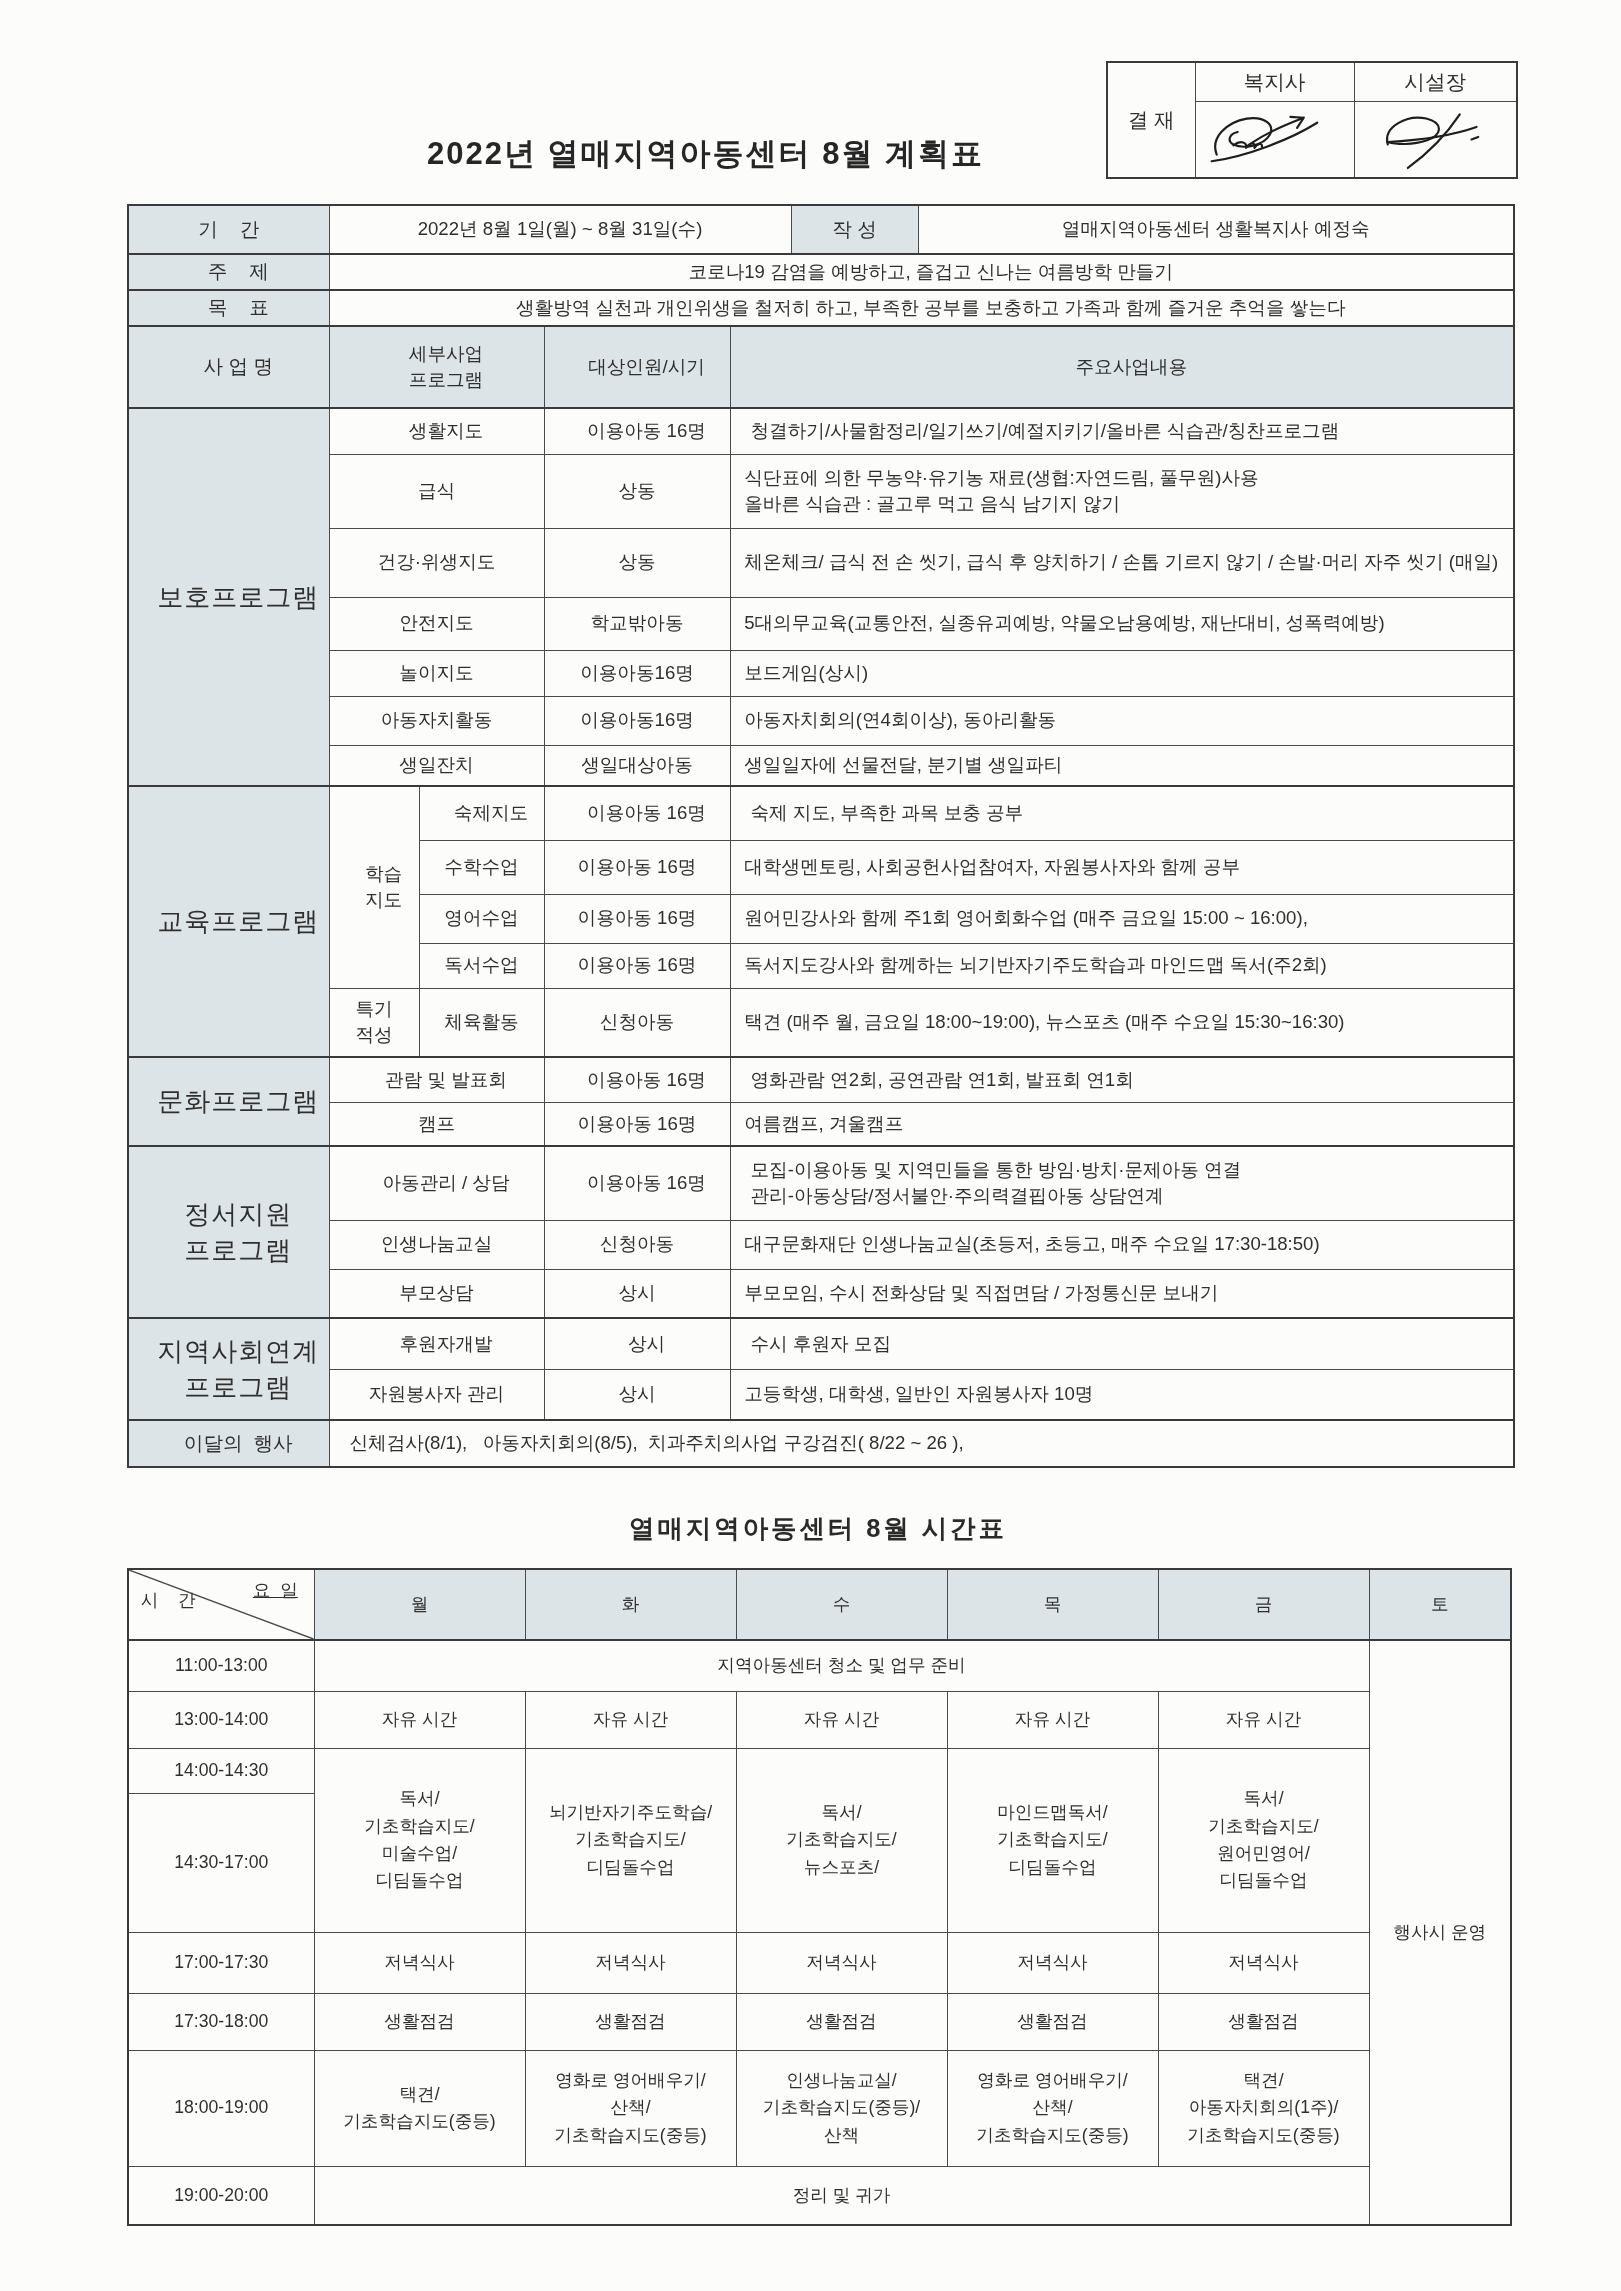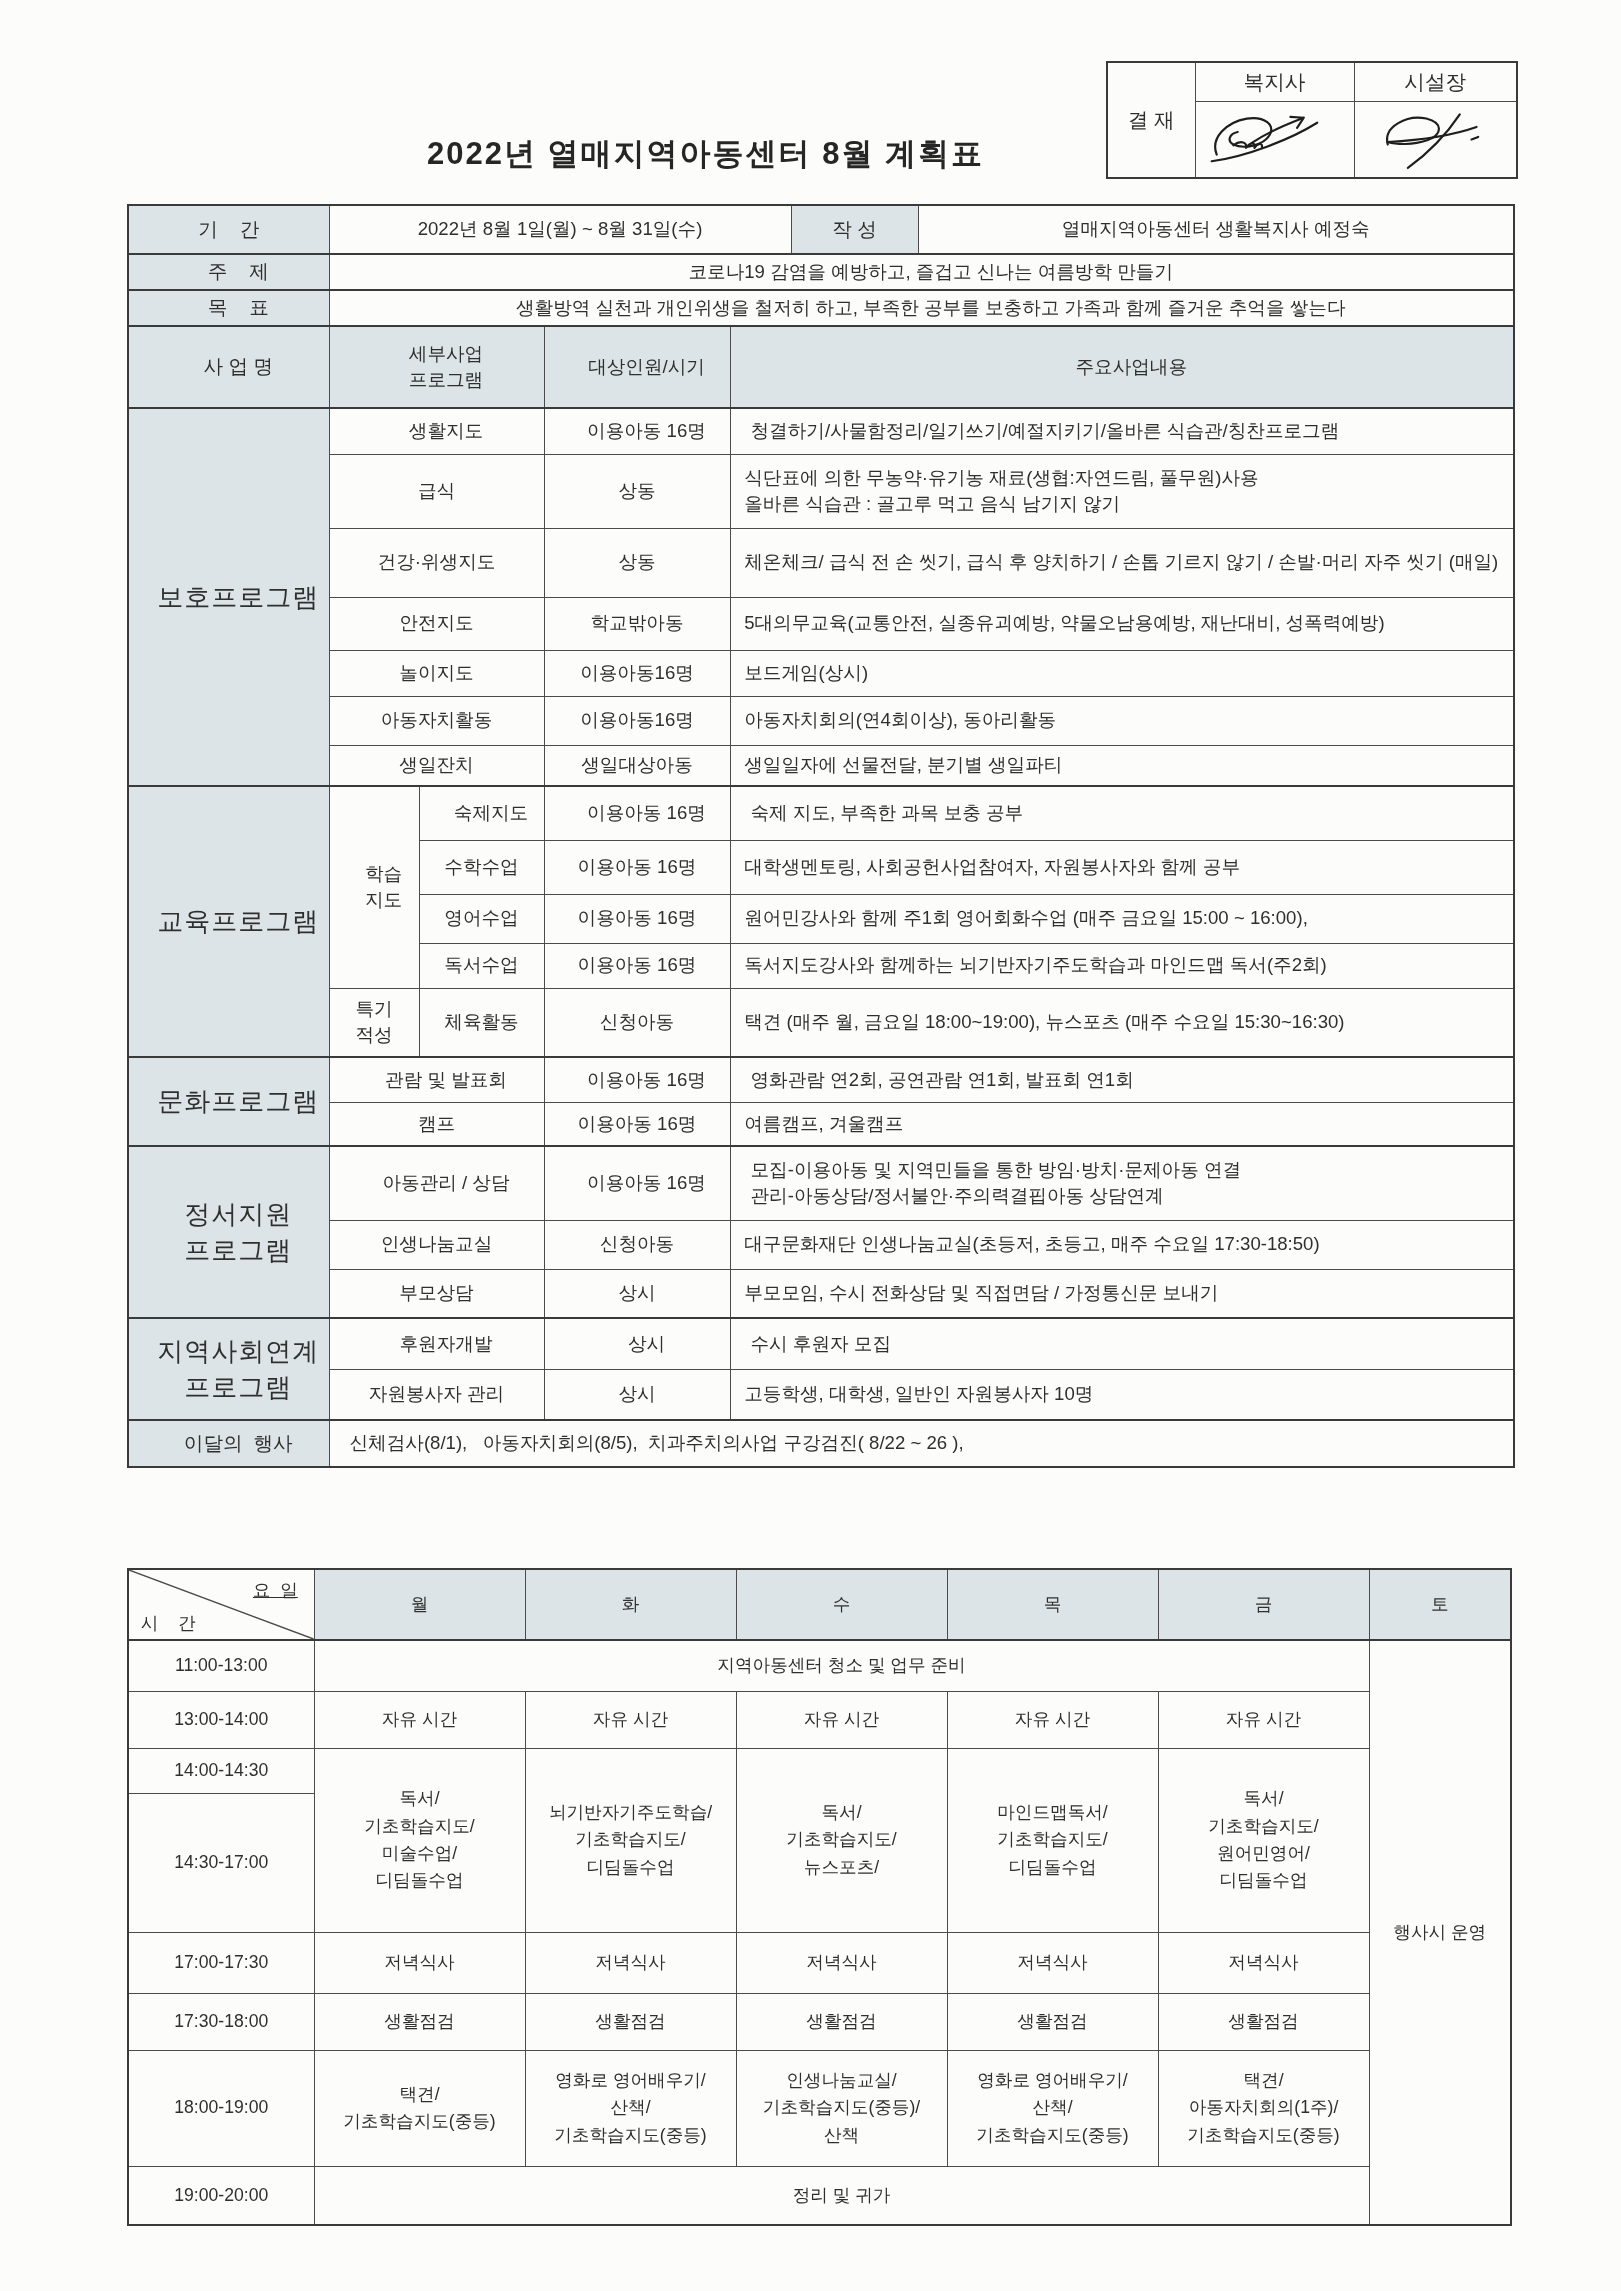--- a/index.html
+++ b/index.html
@@ -40,21 +40,21 @@
   .tt-title {
     position:absolute; top:1511px; left:127px; width:1382px; text-align:center;
     font-size:25.5px; font-weight:bold; letter-spacing:2.9px; color:#2a2a2a;
   }
   .timetable { position:absolute; top:1568px; left:127px; }
   .timetable td { font-size:17.6px; line-height:1.55; }
   tr.tt-header > td { border-bottom:2.9px double #3a3a3a; }
   .corner { position:relative; background:#fcfcfa; }
   .corner svg.diag { position:absolute; left:0; top:0; width:100%; height:100%; }
   .corner-day { position:absolute; top:6.9px; right:15.7px; font-size:17.6px;text-decoration:underline; }
-  .corner-time { position:absolute; bottom:2px; left:11.8px; font-size:17.6px; }
+  .corner-time { position:absolute; bottom:25px; left:11.8px; font-size:17.6px; }
 </style>
 </head>
 <body>
 
 <div class="sheet">
 
   <table class="approval db">
     <colgroup>
         <col style="width:88px">
         <col style="width:159px">
@@ -237,20 +237,21 @@
       <td colspan="3" class="content pre">고등학생, 대학생, 일반인 자원봉사자 10명</td>
     </tr>
 
     <tr class="db-top" style="height:47px">
       <td class="shade ctr lbl pre">이달의  행사</td>
       <td colspan="6" class="content pre">신체검사(8/1),   아동자치회의(8/5),  치과주치의사업 구강검진( 8/22 ~ 26 ),</td>
     </tr>
   </tbody>
     </table>
 
+  <div class="tt-title">열매지역아동센터   8월 시간표</div>
 
   <table class="timetable db">
     <colgroup>
       <col style="width:186px">
         <col style="width:211px">
         <col style="width:211px">
         <col style="width:211px">
       <col style="width:211px">
         <col style="width:211px">
         <col style="width:142px">

